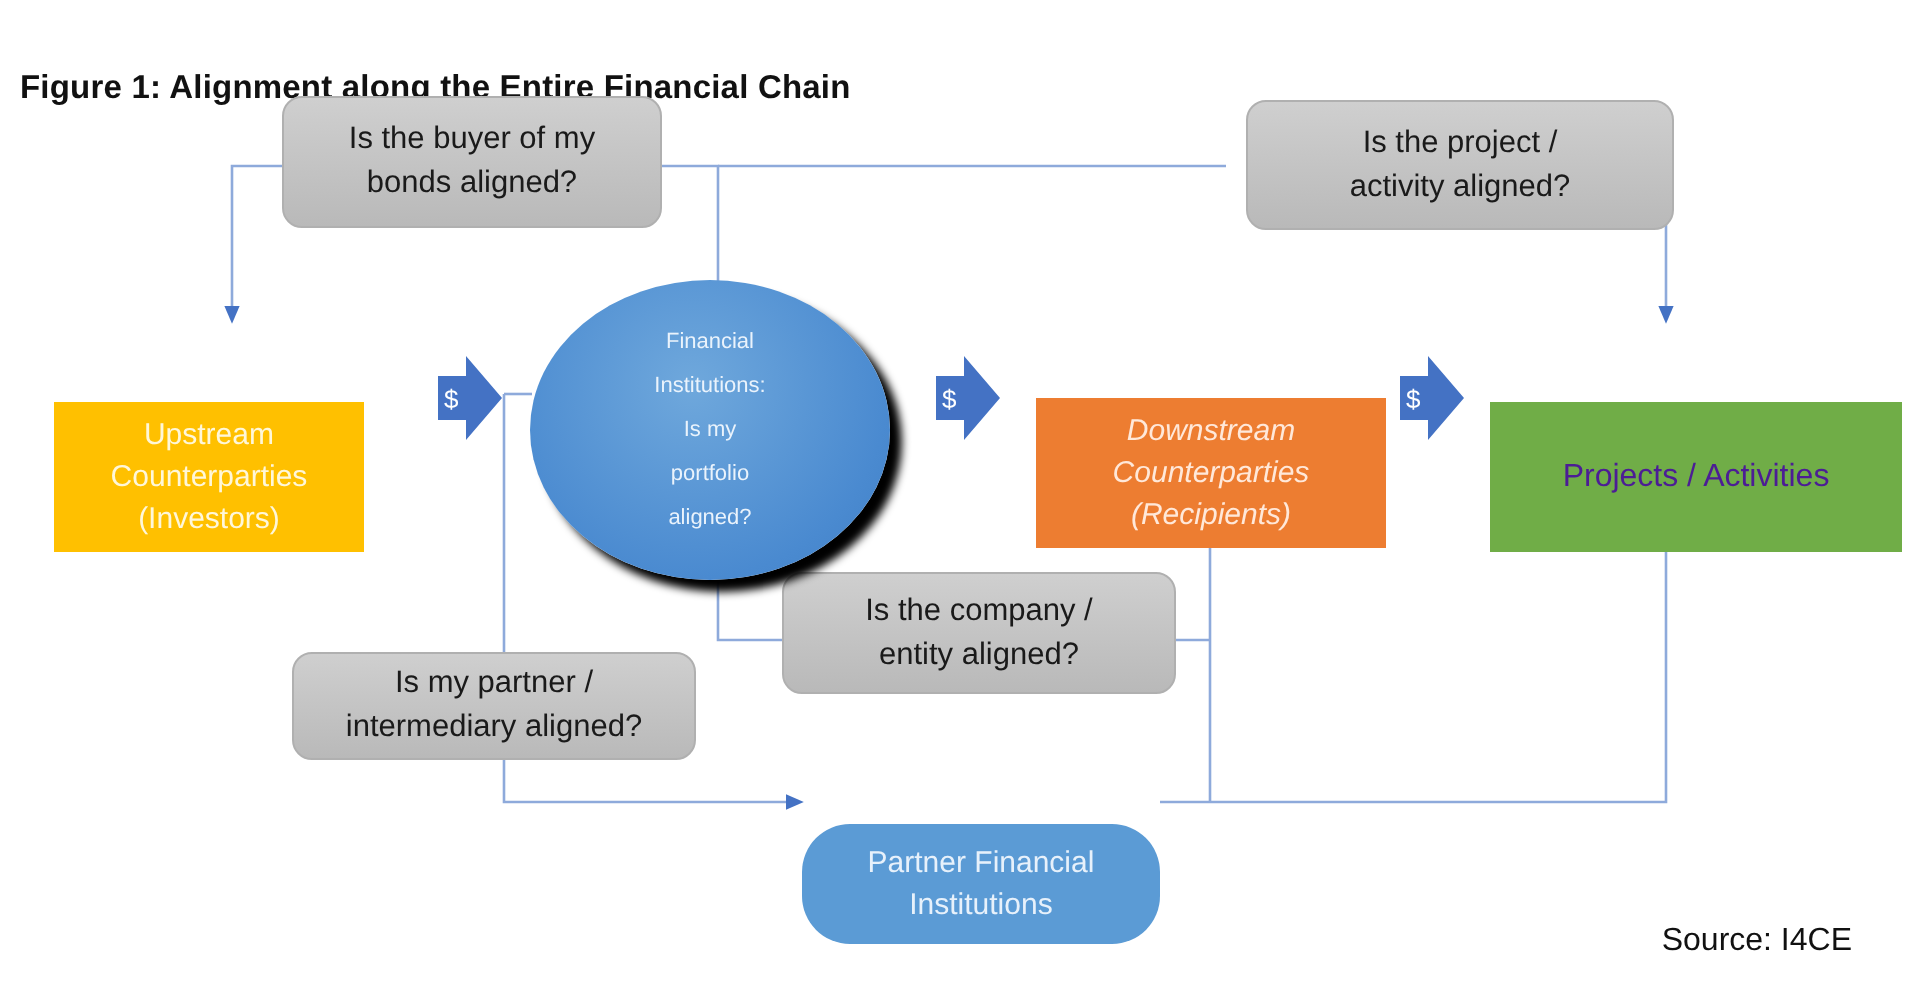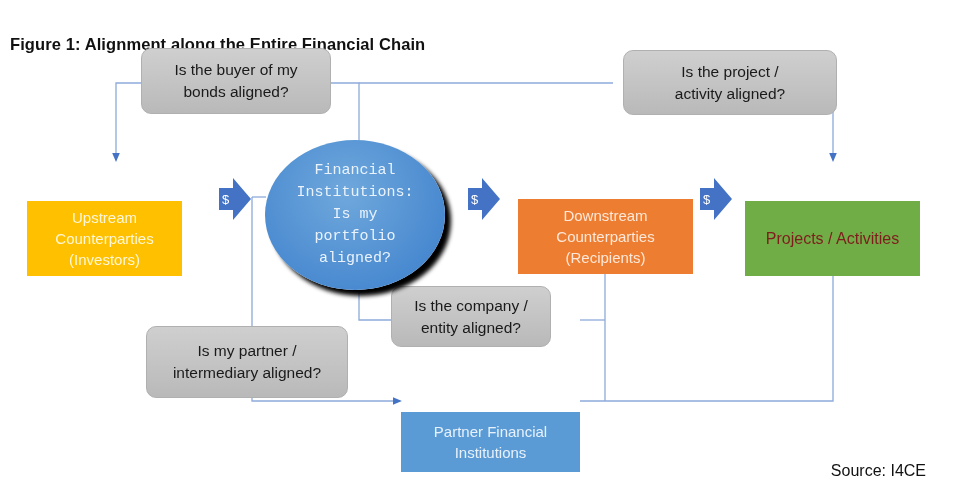--- a/index.html
+++ b/index.html
@@ -3,24 +3,24 @@
 <meta charset="utf-8">
 <style>
   html,body{margin:0;padding:0;background:#fff;}
   body{width:964px;height:495px;position:relative;overflow:hidden;font-family:"Liberation Sans","DejaVu Sans",sans-serif;}
   .title{position:absolute;left:10px;top:6px;font-size:16.5px;font-weight:bold;color:#111;letter-spacing:0.1px;margin-top:29px;}
   svg.lines{position:absolute;left:0;top:0;}
   .node{position:absolute;display:flex;align-items:center;justify-content:center;text-align:center;box-sizing:border-box;font-size:15px;line-height:21px;white-space:pre-line;}
   .q{background:linear-gradient(#cfcfcf,#b9b9b9);border:1px solid #b0b0b0;border-radius:10px;color:#1a1a1a;font-size:15.5px;line-height:22px;}
   .box{color:#fff;margin-top:40px;}
   .upstream{background:#ffc000;left:27px;top:161px;width:155px;height:75px;color:#fff7d9;}
-  .downstream{background:#ed7d31;left:518px;top:159px;width:175px;height:75px;color:#ffe8d9;}
-  .projects{background:#70ad47;left:745px;top:161px;width:175px;height:75px;color:#7f1d1d;font-size:16px;}
-  .partner{background:#5b9bd5;left:401px;top:372px;width:179px;height:60px;color:#e7f1fb;}
-  .fi{left:265px;top:140px;width:180px;height:150px;border-radius:50%;background:radial-gradient(ellipse at 45% 35%,#6fa8dc,#4a8ad0 70%,#3f7ec5);color:#eaf3fc;box-shadow:6px 6px 4px #000;font-size:15px;line-height:22px;font-family:Liberation Mono, monospace;}
+  .downstream{background:#ed7d31;left:518px;top:159px;width:175px;height:75px;color:#ffe8d9;font-style:italic;}
+  .projects{background:#70ad47;left:745px;top:161px;width:206px;height:75px;color:#4c1d95;font-size:16px;}
+  .partner{background:#5b9bd5;left:401px;top:372px;width:179px;height:60px;color:#e7f1fb;border-radius:24px;}
+  .fi{left:265px;top:140px;width:180px;height:150px;border-radius:50%;background:radial-gradient(ellipse at 45% 35%,#6fa8dc,#4a8ad0 70%,#3f7ec5);color:#eaf3fc;box-shadow:6px 6px 4px #000;font-size:11px;line-height:22px;}
   .source{position:absolute;right:38px;top:462px;font-size:16px;color:#111;text-align:right;}
 </style>
 </head>
 <body>
 
 <div class="title">Figure 1: Alignment along the Entire Financial Chain</div>
 
 <svg class="lines" width="964" height="495">
   <defs>
     <marker id="ah" markerWidth="8" markerHeight="8" refX="4" refY="4" orient="auto">
@@ -56,23 +56,23 @@
     <text x="222" y="204">$</text>
     <text x="471" y="204">$</text>
     <text x="703" y="204">$</text>
   </g>
 </svg>
 
 <div class="node q" style="left:141px;top:48px;width:190px;height:66px;">Is the buyer of my
 bonds aligned?</div>
 <div class="node q" style="left:623px;top:50px;width:214px;height:65px;">Is the project /
 activity aligned?</div>
-<div class="node q" style="left:391px;top:286px;width:160px;height:61px;">Is the company /
+<div class="node q" style="left:391px;top:286px;width:197px;height:61px;">Is the company /
 entity aligned?</div>
-<div class="node q" style="left:146px;top:326px;width:202px;height:72px;">Is my partner /
+<div class="node q" style="left:146px;top:326px;width:202px;height:54px;">Is my partner /
 intermediary aligned?</div>
 
 <div class="node box upstream">Upstream
 Counterparties
 (Investors)</div>
 <div class="node fi">Financial
 Institutions:
 Is my
 portfolio
 aligned?</div>

